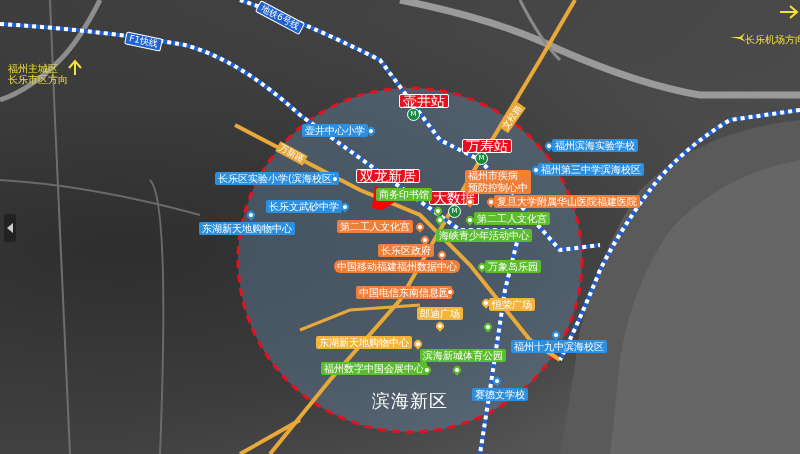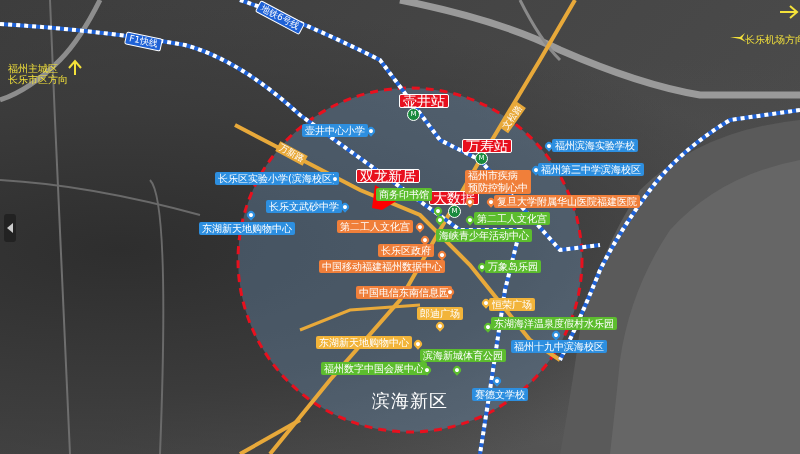--- a/index.html
+++ b/index.html
@@ -113,33 +113,32 @@
     <div>预防控制心中</div>
   </div>
   <div class="pin o" style="left:466px;top:198px;"></div>
   <div class="pin o" style="left:487px;top:198px;"></div>
   <div class="lbl orange" style="left:494px;top:195px;font-family:Liberation Serif, serif;">复旦大学附属华山医院福建医院</div>
   <div class="lbl orange" style="left:337px;top:220px;">第二工人文化宫</div>
   <div class="pin o" style="left:416px;top:223px;"></div>
   <div class="pin o" style="left:421px;top:236px;"></div>
   <div class="lbl orange" style="left:378px;top:244px;">长乐区政府</div>
   <div class="pin o" style="left:438px;top:251px;"></div>
-  <div class="lbl orange" style="left:319px;top:260px;">中国移动福建福州数据中心</div>
+  <div class="lbl orange" style="left:334px;top:260px;border-radius:6px;">中国移动福建福州数据中心</div>
   <div class="lbl orange" style="left:356px;top:286px;">中国电信东南信息园</div>
   <div class="pin o" style="left:446px;top:288px;"></div>
 
   <div class="lbl green" style="left:376px;top:188px;">商务印书馆</div>
   <div class="pin g" style="left:434px;top:207px;"></div>
   <div class="pin g" style="left:436px;top:216px;"></div>
   <div class="pin g" style="left:466px;top:216px;"></div>
   <div class="lbl green" style="left:474px;top:212px;">第二工人文化宫</div>
   <div class="lbl green" style="left:436px;top:229px;">海峡青少年活动中心</div>
   <div class="pin g" style="left:478px;top:263px;"></div>
   <div class="lbl green" style="left:485px;top:260px;">万象岛乐园</div>
-  <div class="lbl green" style="left:491px;top:317px;">东湖海洋温泉度假村水乐园</div>
   <div class="pin g" style="left:484px;top:323px;"></div>
   <div class="lbl green" style="left:420px;top:349px;text-align:right;">滨海新城体育公园</div>
   <div class="lbl green" style="left:321px;top:362px;">福州数字中国会展中心</div>
   <div class="pin g" style="left:423px;top:366px;"></div>
   <div class="pin g" style="left:453px;top:366px;"></div>
 
   <div class="pin y" style="left:482px;top:299px;"></div>
   <div class="lbl yellow" style="left:489px;top:298px;">恒荣广场</div>
   <div class="lbl yellow" style="left:417px;top:307px;">郎迪广场</div>
   <div class="pin y" style="left:436px;top:322px;"></div>

